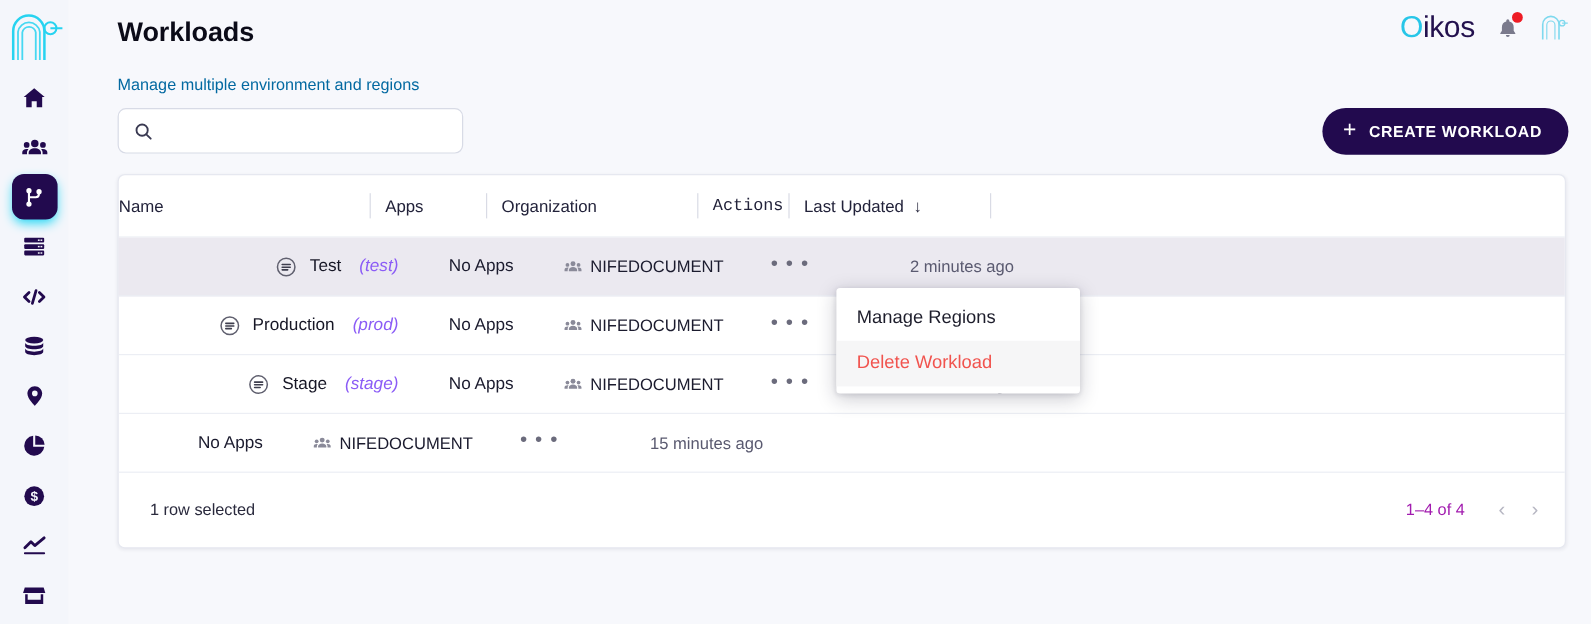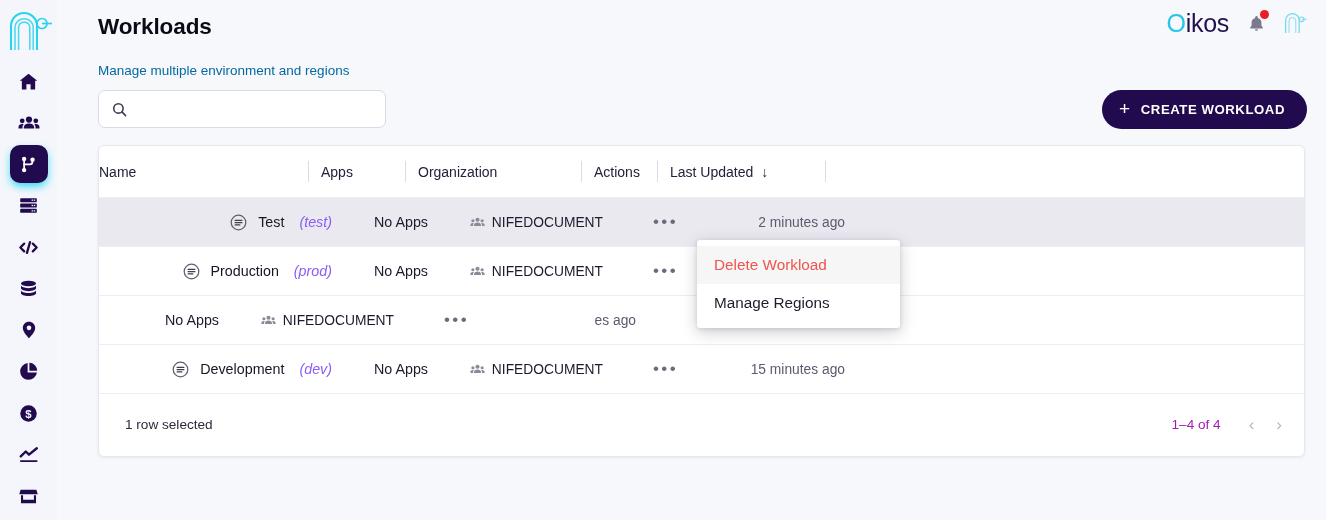--- a/index.html
+++ b/index.html
@@ -103,21 +103,21 @@
     border-bottom: 1px solid #eceef4;
     font-size: 14px; color: #22223a;
   }
   .th { position: relative; display: flex; align-items: center; gap: 6px; }
   .th-sep {
     width: 1px; height: 21px; background: #d9dbe5;
   }
   .c-name   { width: 209px; }
   .c-apps   { width: 96px; padding-left: 12px;}
   .c-org    { width: 175px; padding-left: 12px;}
-  .c-act    { width: 75px; padding-left: 12px;}
+  .c-act    { width: 75px; padding-left: 12px; font-family: Liberation Mono, monospace;}
   .c-upd    { width: 167px; padding-left: 12px;}
 
   .sort-arrow { font-size: 14px; color: #26263c; margin-left: 2px; }
 
   .trow {
     height: 49px; display: flex; align-items: center;
     padding-left: 24px;
     border-bottom: 1px solid #eceef4;
     font-size: 14.3px; color: #1b1b2e;
     cursor: pointer;
@@ -407,51 +407,51 @@
           </svg>
           <span>NIFEDOCUMENT</span>
         </div>
         <div class="cell c-act">
           <span class="dots">•••</span>
         </div>
         <div class="cell c-upd upd-cell">es ago</div>
       </div>
 
       <div class="trow">
+        <div class="cell c-name name-cell">
+          <svg width="19" height="19" viewBox="0 0 24 24">
+            <circle cx="12" cy="12" r="9.2" fill="none" stroke="#60606f" stroke-width="1.6"></circle>
+            <g stroke="#3e3e4e" stroke-width="1.7" stroke-linecap="round">
+              <path d="M7.8 9.4 H16.2"></path>
+                <path d="M7.8 12.2 H16.2"></path>
+                <path d="M7.8 15 H13.6"></path>
+            </g>
+          </svg>
+          <span class="wl-name">Stage</span>
+          <span class="wl-slug">(stage)</span>
+        </div>
         <div class="cell c-apps apps-cell">No Apps</div>
         <div class="cell c-org org-cell">
           <svg width="15" height="15" viewBox="0 0 24 24" fill="#8a8a99">
             <circle cx="12" cy="7.6" r="3.3"></circle>
               <circle cx="4.6" cy="9.2" r="2.5"></circle>
               <circle cx="19.4" cy="9.2" r="2.5"></circle>
             <path d="M12 12c-3.2 0-5.5 1.8-5.5 4v1.6h11V16c0-2.2-2.3-4-5.5-4z"></path>
             <path d="M4.6 12.8c-2.2 0-3.9 1.2-3.9 2.8v2h4.2V16c0-1.2.5-2.3 1.3-3.1-.5-.1-1-.1-1.6-.1z"></path>
             <path d="M19.4 12.8c-.6 0-1.1 0-1.6.1.8.8 1.3 1.9 1.3 3.1v1.6h4.2v-2c0-1.6-1.7-2.8-3.9-2.8z"></path>
           </svg>
           <span>NIFEDOCUMENT</span>
         </div>
         <div class="cell c-act">
           <span class="dots">•••</span>
         </div>
         <div class="cell c-upd upd-cell">es ago</div>
       </div>
 
       <div class="trow">
-        <div class="cell c-name name-cell">
-          <svg width="19" height="19" viewBox="0 0 24 24">
-            <circle cx="12" cy="12" r="9.2" fill="none" stroke="#60606f" stroke-width="1.6"></circle>
-            <g stroke="#3e3e4e" stroke-width="1.7" stroke-linecap="round">
-              <path d="M7.8 9.4 H16.2"></path>
-                <path d="M7.8 12.2 H16.2"></path>
-                <path d="M7.8 15 H13.6"></path>
-            </g>
-          </svg>
-          <span class="wl-name">Development</span>
-          <span class="wl-slug">(dev)</span>
-        </div>
         <div class="cell c-apps apps-cell">No Apps</div>
         <div class="cell c-org org-cell">
           <svg width="15" height="15" viewBox="0 0 24 24" fill="#8a8a99">
             <circle cx="12" cy="7.6" r="3.3"></circle>
               <circle cx="4.6" cy="9.2" r="2.5"></circle>
               <circle cx="19.4" cy="9.2" r="2.5"></circle>
             <path d="M12 12c-3.2 0-5.5 1.8-5.5 4v1.6h11V16c0-2.2-2.3-4-5.5-4z"></path>
             <path d="M4.6 12.8c-2.2 0-3.9 1.2-3.9 2.8v2h4.2V16c0-1.2.5-2.3 1.3-3.1-.5-.1-1-.1-1.6-.1z"></path>
             <path d="M19.4 12.8c-.6 0-1.1 0-1.6.1.8.8 1.3 1.9 1.3 3.1v1.6h4.2v-2c0-1.6-1.7-2.8-3.9-2.8z"></path>
           </svg>
@@ -470,18 +470,18 @@
           <div class="pager">
             <span class="pg-btn">‹</span>
             <span class="pg-btn">›</span>
           </div>
         </div>
       </div>
 
     </div>
 
     <div class="menu">
+      <div class="menu-item">Manage Regions</div>
       <div class="menu-item danger">Delete Workload</div>
-      <div class="menu-item">Manage Regions</div>
     </div>
 
   </section>
 </div>
 
 </body></html>

